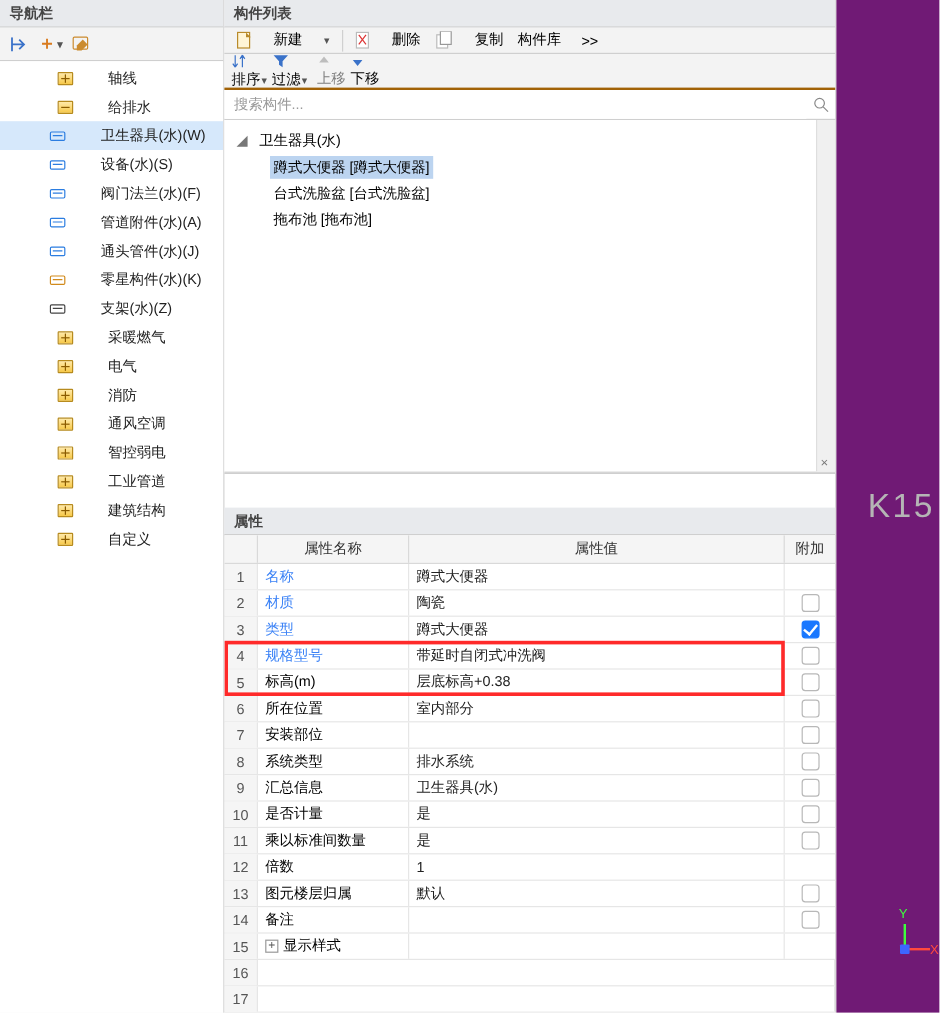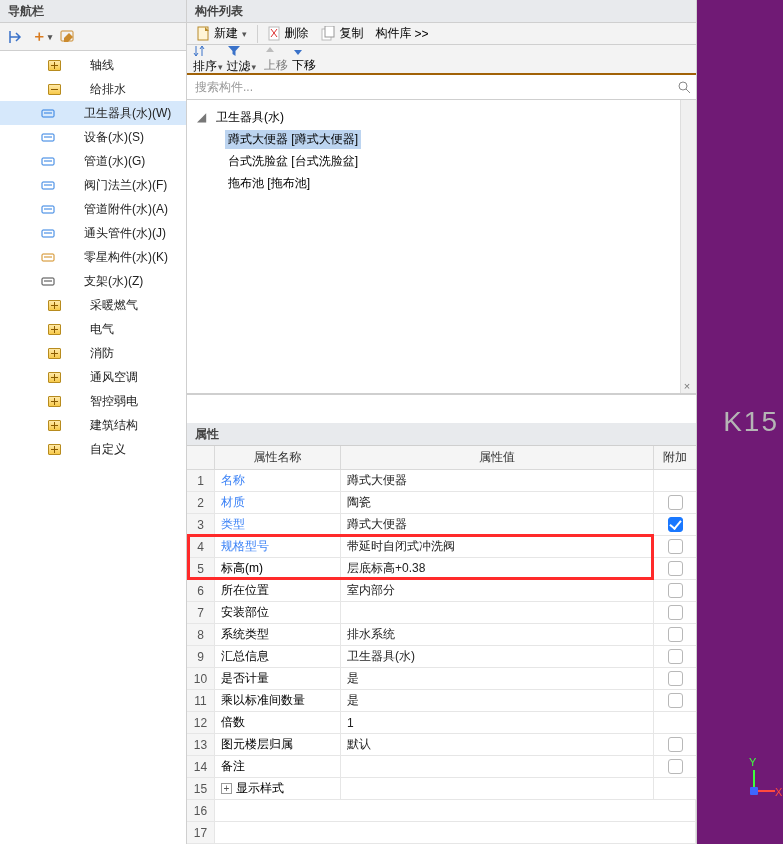--- a/index.html
+++ b/index.html
@@ -22,21 +22,21 @@
 .tree-label { color: #222; }
 
 .ico-folder { width: 13px; height: 11px; background: linear-gradient(#ffe9a8,#f7c94a); border: 1px solid #b78b1e; border-radius: 1px; position: relative; }
 .ico-folder.minus::after, .ico-folder.plus::after { content: ""; position: absolute; width: 7px; height: 1px; background: #8a5b00; left: 2px; top: 4px; }
 .ico-folder.plus::before { content: ""; position: absolute; width: 1px; height: 7px; background: #8a5b00; left: 5px; top: 1px; }
 
 
 .center { width: 510px; display: flex; flex-direction: column; border-right: 1px solid #cfcfcf; }
 .comp-toolbar { height: 30px; display: flex; align-items: center; gap: 4px; padding: 0 6px; border-bottom: 1px solid #cfcfcf; background: #f3f3f3; }
 .comp-toolbar .sep { width: 1px; height: 18px; background: #d0d0d0; margin: 0 2px; }
-.comp-toolbar .tbtn { display: flex; align-items: center; gap: 3px; padding: 2px 4px; cursor: pointer; border-radius: 2px; }
+.comp-toolbar .tbtn { display: flex; align-items: center; gap: 17px; padding: 2px 4px; cursor: pointer; border-radius: 2px; }
 .sort-toolbar { height: 30px; display: flex; align-items: center; gap: 4px; padding: 0 6px; border-bottom: 2px solid #a16207; background: #f3f3f3; }
 .search-row { height: 26px; display: flex; align-items: center; border-bottom: 1px solid #cfcfcf; }
 .search-row input { flex: 1; border: none; padding: 0 8px; height: 24px; outline: none; color: #555; background: #fff; }
 .search-row input::placeholder { color: #999; }
 .search-row .search-btn { width: 24px; display: flex; align-items: center; justify-content: center; cursor: pointer; }
 
 .comp-tree { flex: 0 0 auto; height: 294px; overflow: auto; background: #fff; padding: 6px 8px; border-bottom: 1px solid #cfcfcf; position: relative; }
 .ct-row { display: flex; align-items: center; height: 22px; }
 .ct-row.l0 { padding-left: 2px; }
 .ct-row.l1 { padding-left: 30px; }
@@ -137,47 +137,38 @@
         </span>
         <span class="tree-label">设备(水)(S)</span>
       </div>
       <div class="tree-item level2">
         <span class="tree-icon">
           <svg width="15" height="12">
             <rect x="1" y="3" width="12" height="7" rx="1" stroke="#2b7de1" fill="none"></rect>
             <line x1="3" y1="6" x2="11" y2="6" stroke="#2b7de1"></line>
           </svg>
         </span>
-        <span class="tree-label">管道(水)(G)</span>
+        <span class="tree-label">阀门法兰(水)(F)</span>
       </div>
       <div class="tree-item level2">
         <span class="tree-icon">
           <svg width="15" height="12">
             <rect x="1" y="3" width="12" height="7" rx="1" stroke="#2b7de1" fill="none"></rect>
             <line x1="3" y1="6" x2="11" y2="6" stroke="#2b7de1"></line>
           </svg>
         </span>
-        <span class="tree-label">阀门法兰(水)(F)</span>
+        <span class="tree-label">管道附件(水)(A)</span>
       </div>
       <div class="tree-item level2">
         <span class="tree-icon">
           <svg width="15" height="12">
             <rect x="1" y="3" width="12" height="7" rx="1" stroke="#2b7de1" fill="none"></rect>
             <line x1="3" y1="6" x2="11" y2="6" stroke="#2b7de1"></line>
           </svg>
         </span>
-        <span class="tree-label">管道附件(水)(A)</span>
-      </div>
-      <div class="tree-item level2">
-        <span class="tree-icon">
-          <svg width="15" height="12">
-            <rect x="1" y="3" width="12" height="7" rx="1" stroke="#2b7de1" fill="none"></rect>
-            <line x1="3" y1="6" x2="11" y2="6" stroke="#2b7de1"></line>
-          </svg>
-        </span>
         <span class="tree-label">通头管件(水)(J)</span>
       </div>
       <div class="tree-item level2">
         <span class="tree-icon">
           <svg width="15" height="12">
             <rect x="1" y="3" width="12" height="7" rx="1" stroke="#d18a1b" fill="none"></rect>
             <line x1="3" y1="6" x2="11" y2="6" stroke="#d18a1b"></line>
           </svg>
         </span>
         <span class="tree-label">零星构件(水)(K)</span>
@@ -218,20 +209,27 @@
           <span class="ico-folder plus"></span>
         </span>
         <span class="tree-label">通风空调</span>
       </div>
       <div class="tree-item level1">
         <span class="tree-toggle"></span>
         <span class="tree-icon">
           <span class="ico-folder plus"></span>
         </span>
         <span class="tree-label">智控弱电</span>
+      </div>
+      <div class="tree-item level1">
+        <span class="tree-toggle"></span>
+        <span class="tree-icon">
+          <span class="ico-folder plus"></span>
+        </span>
+        <span class="tree-label">工业管道</span>
       </div>
       <div class="tree-item level1">
         <span class="tree-toggle"></span>
         <span class="tree-icon">
           <span class="ico-folder plus"></span>
         </span>
         <span class="tree-label">建筑结构</span>
       </div>
       <div class="tree-item level1">
         <span class="tree-toggle"></span>

